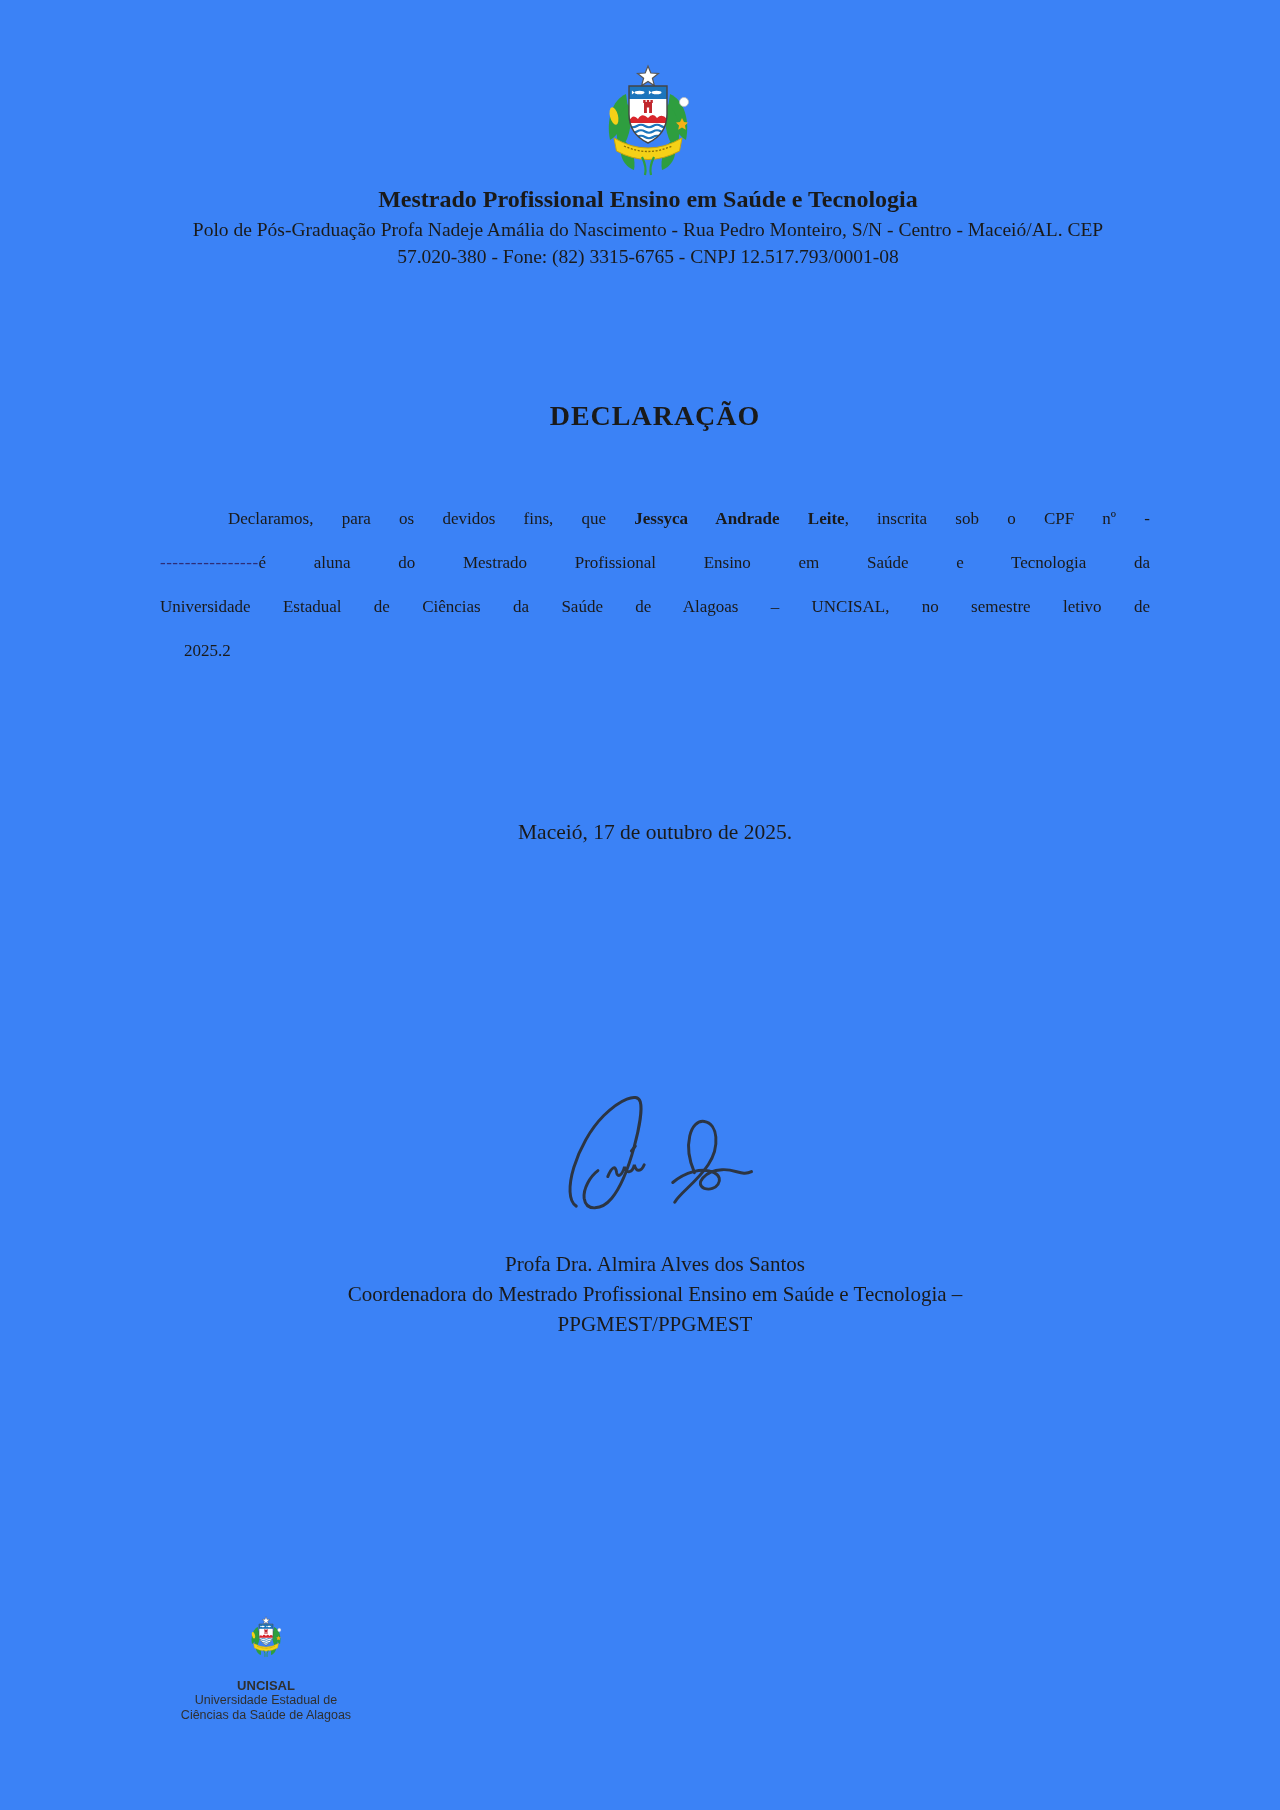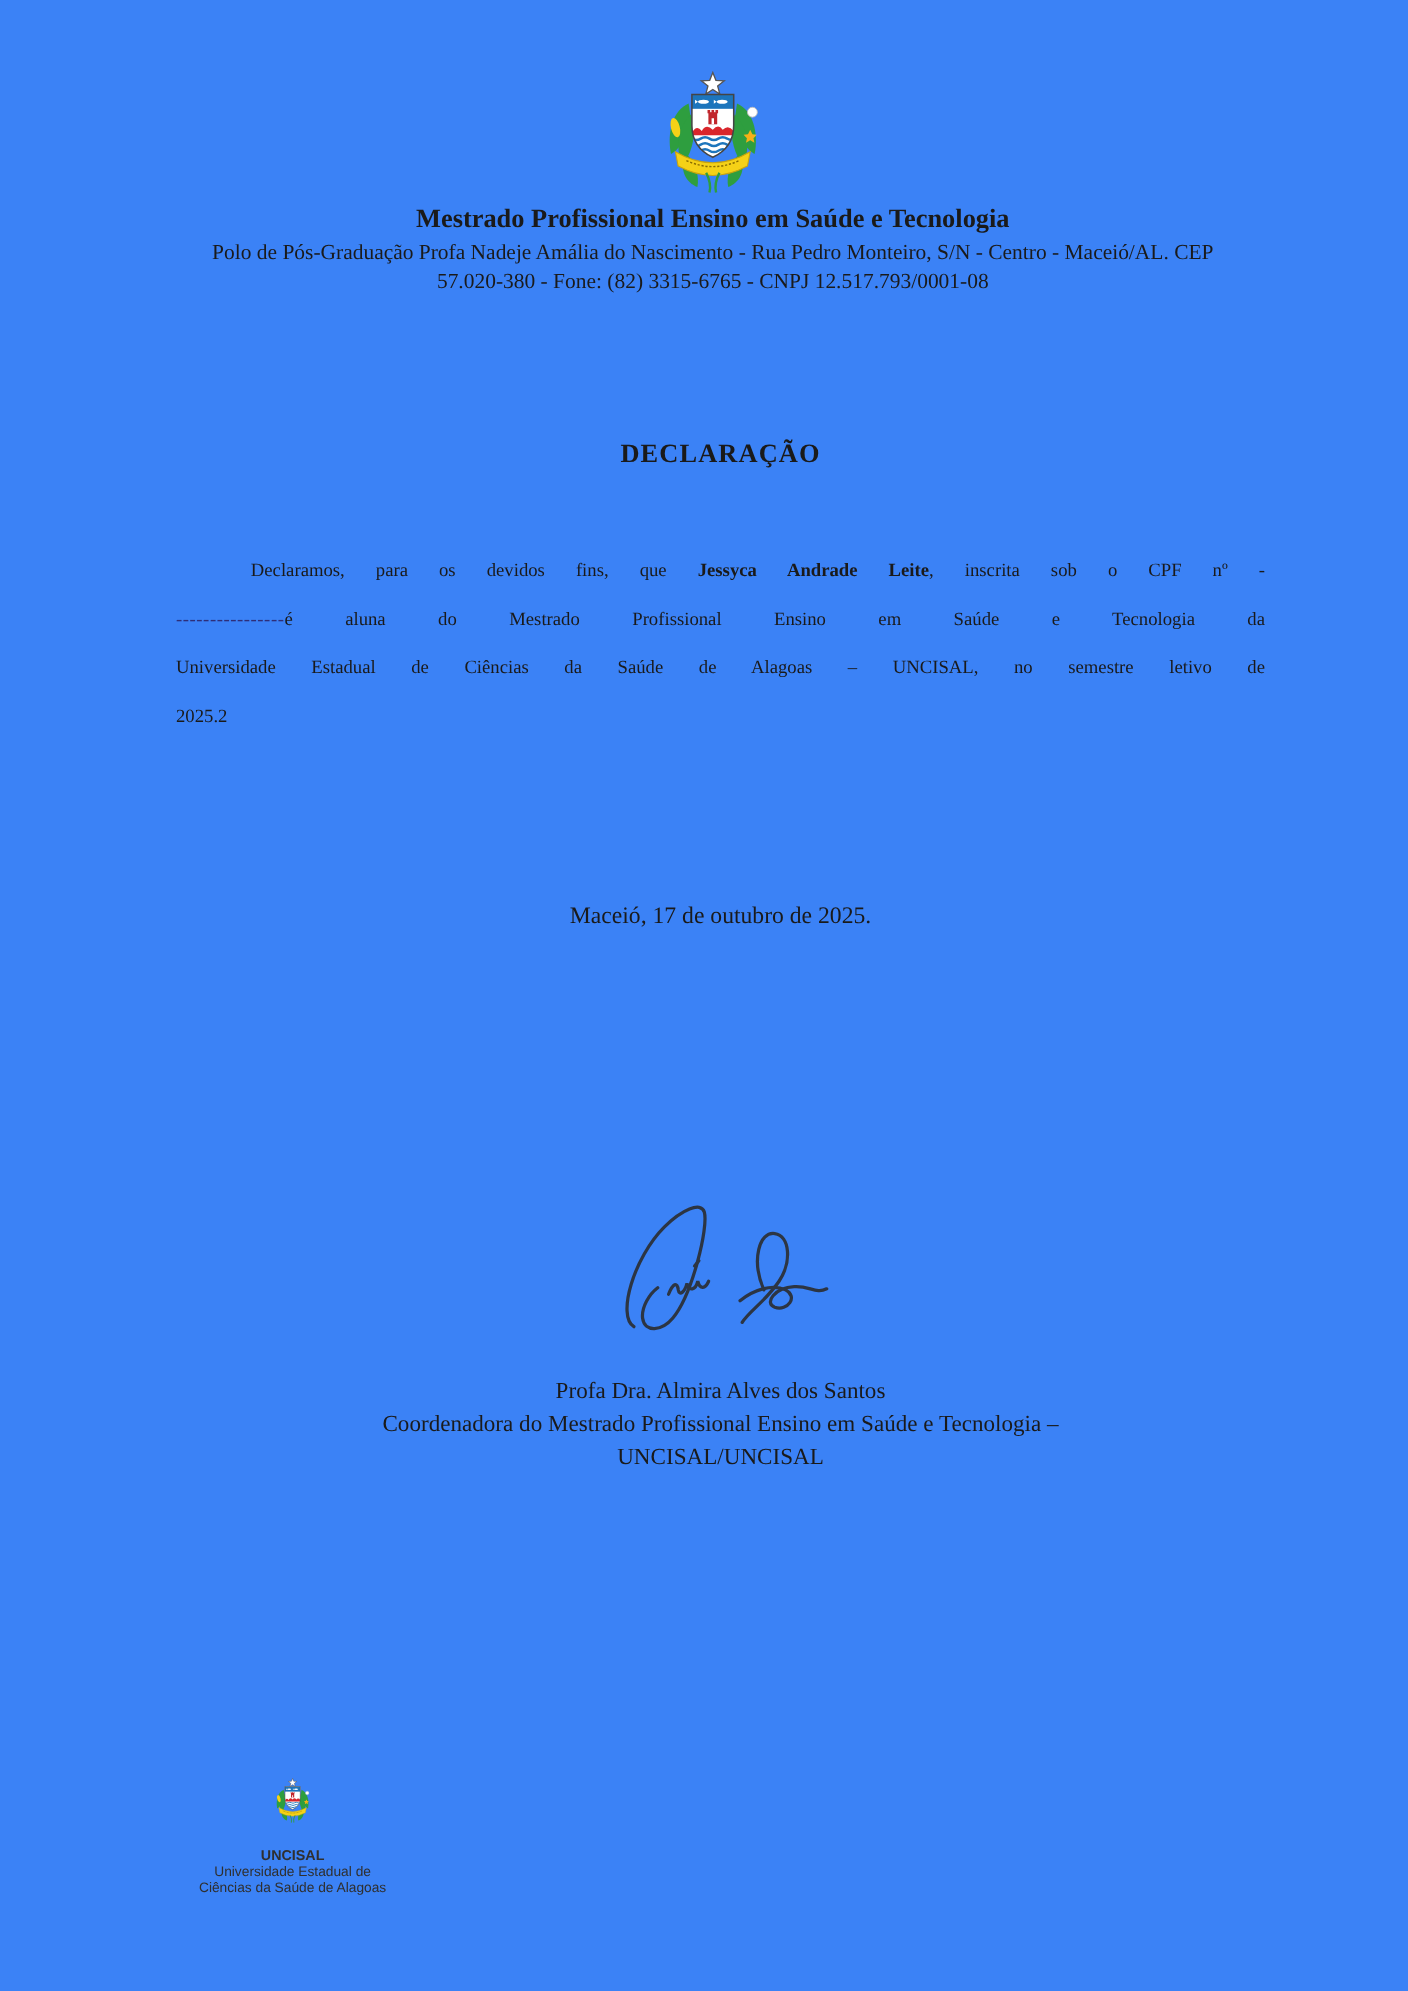--- a/index.html
+++ b/index.html
@@ -22,26 +22,26 @@
   .header-addr1 { position: absolute; left: 8px; top: 218px; width: 1280px;
     text-align: center; font-size: 19.5px; line-height: 24px; }
   .header-addr2 { position: absolute; left: 8px; top: 245px; width: 1280px;
     text-align: center; font-size: 19.5px; line-height: 24px; }
 
   
   .content-box { position: absolute; left: 160px; width: 990px; }
 
   .doc-heading {
     top: 400px; text-align: center;
-    font-weight: bold; font-size: 24px; letter-spacing: 1px;
+    font-weight: bold; font-size: 28px; letter-spacing: 1px;
   }
 
   .doc-body { top: 497px; font-size: 17px; line-height: 44px; }
   .body-line { text-align: justify; text-align-last: justify; white-space: nowrap; }
-  .body-line.last { text-align-last: left; }
+  .body-line.last { text-align-last: left; margin-left: 24px; }
   .body-line .indent { display: inline-block; width: 68px; }
   .bold { font-weight: bold; }
   .redact { color: #2e2e78; letter-spacing: 0.5px; }
 
   .date-line { top: 820px; text-align: center; font-size: 21.5px; }
 
   .signature-svg { position: absolute; left: 545px; top: 1086px; width: 225px; height: 128px; }
 
   .sig-block { top: 1249px; text-align: center; font-size: 21px; line-height: 30px; }
 
@@ -167,21 +167,21 @@
       <path d="M62,92 c4,-10 8,-12 9,-4 c1,6 6,2 8,-6 c2,8 8,6 10,-2 c2,8 7,7 10,0"></path>
       <path d="M86,66 l4,-5"></path>
       <path d="M150,88 C138,60 146,34 160,36 C174,38 176,62 164,80 C152,98 136,108 130,118"></path>
       <path d="M128,98 C140,88 158,82 170,88 C182,94 172,108 160,104 C150,100 160,86 178,85 C192,84 198,92 208,87"></path>
     </g>
   </svg>
 
   <div class="content-box sig-block">
     <div>Profa Dra. Almira Alves dos Santos</div>
     <div>Coordenadora do Mestrado Profissional Ensino em Saúde e Tecnologia –</div>
-    <div>UNCISAL/UNCISAL</div>
+    <div>PPGMEST/PPGMEST</div>
   </div>
 
   <div class="footer-left">
     <svg class="crest-small" viewBox="0 0 100 114">
       <use href="#crest"></use>
     </svg>
     <div class="acronym">UNCISAL</div>
     <div class="sub">Universidade Estadual de</div>
     <div class="sub">Ciências da Saúde de Alagoas</div>
   </div>

